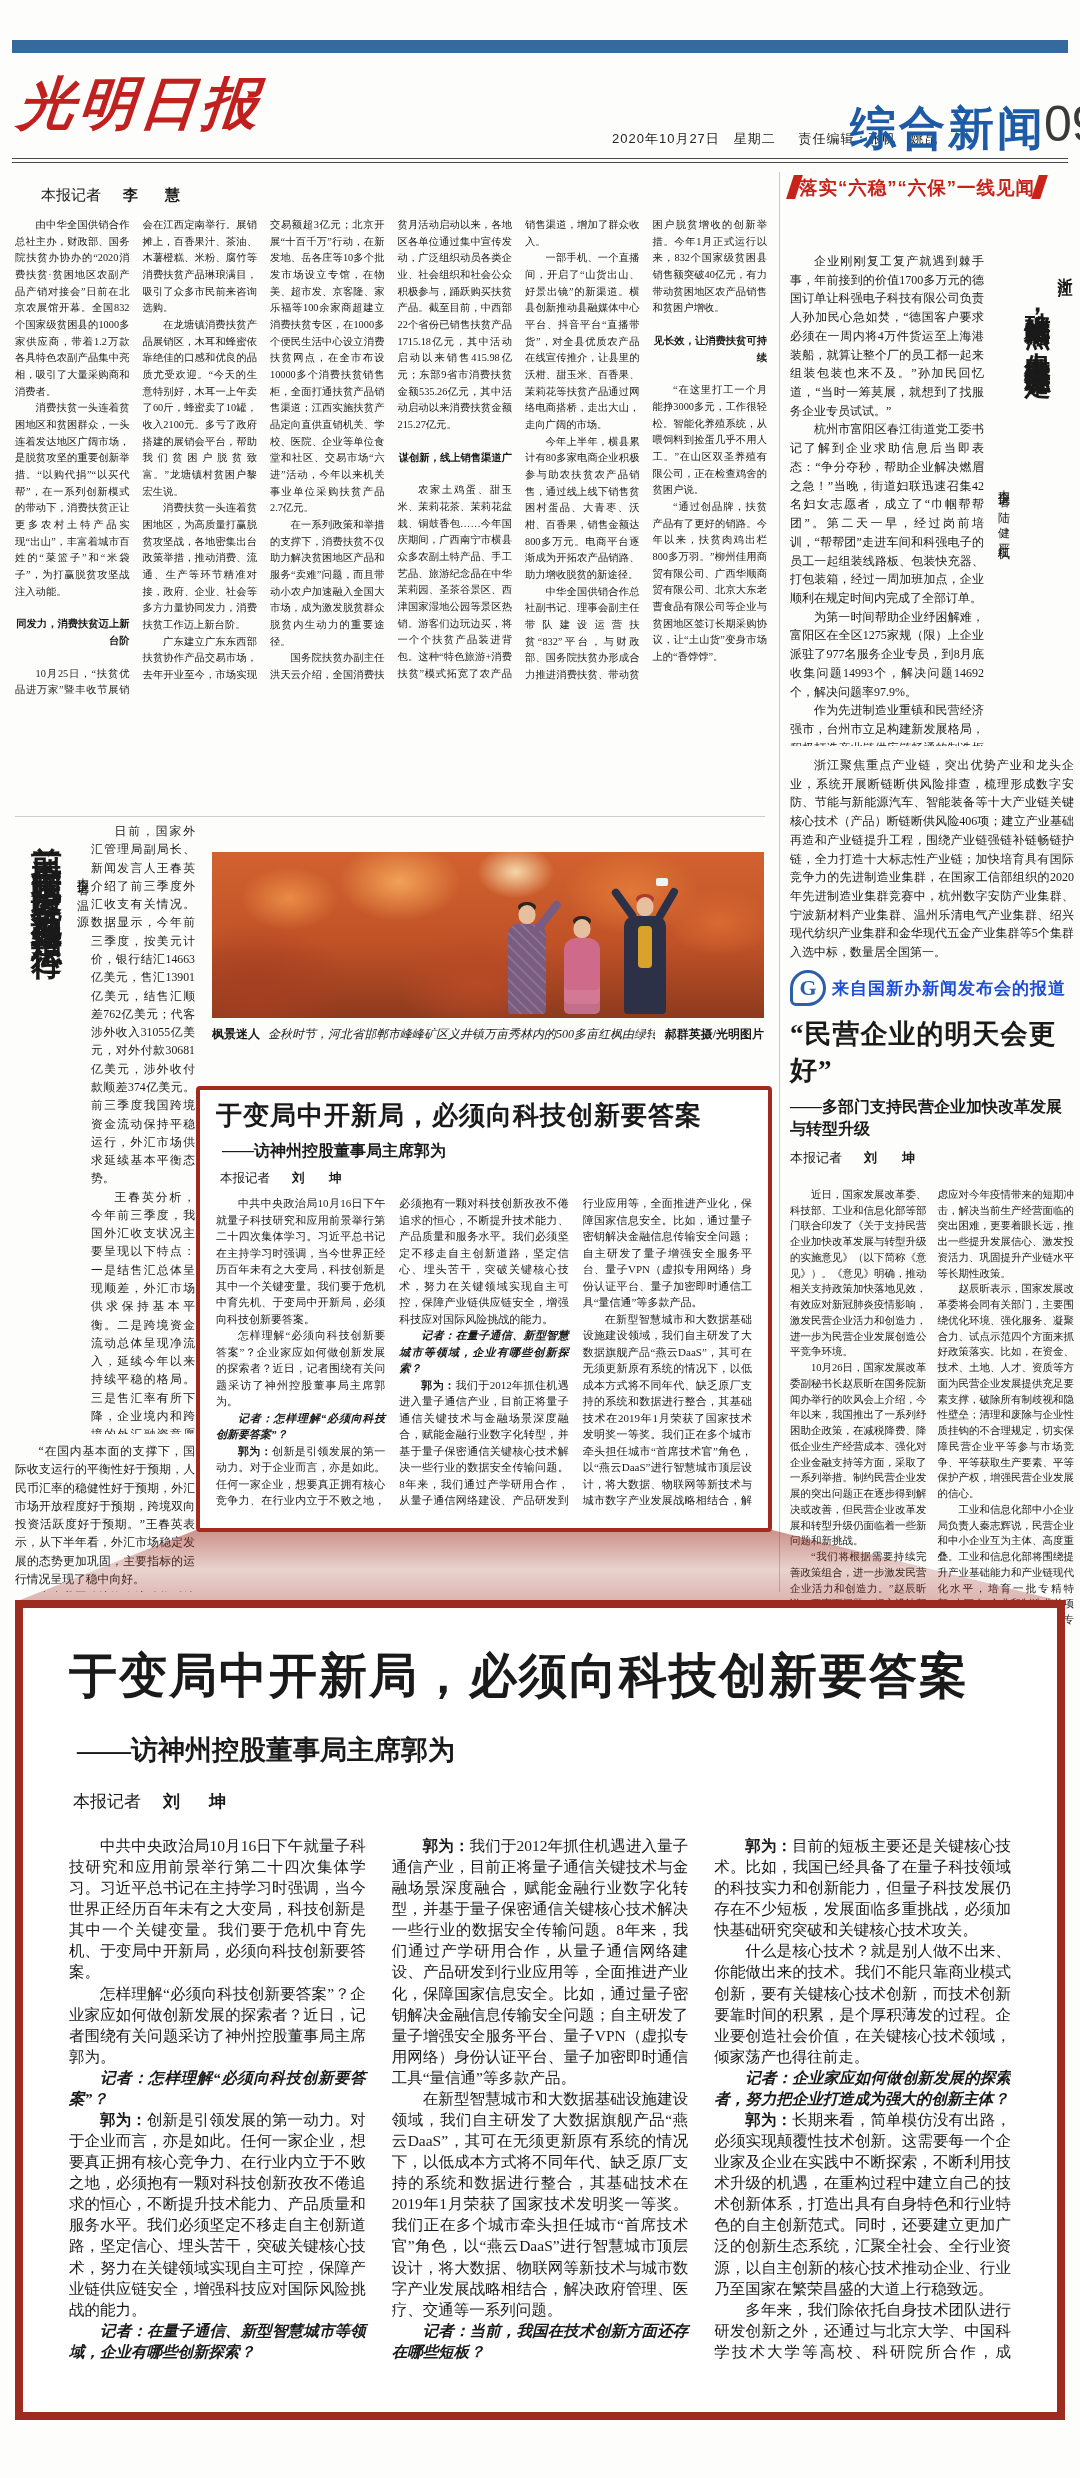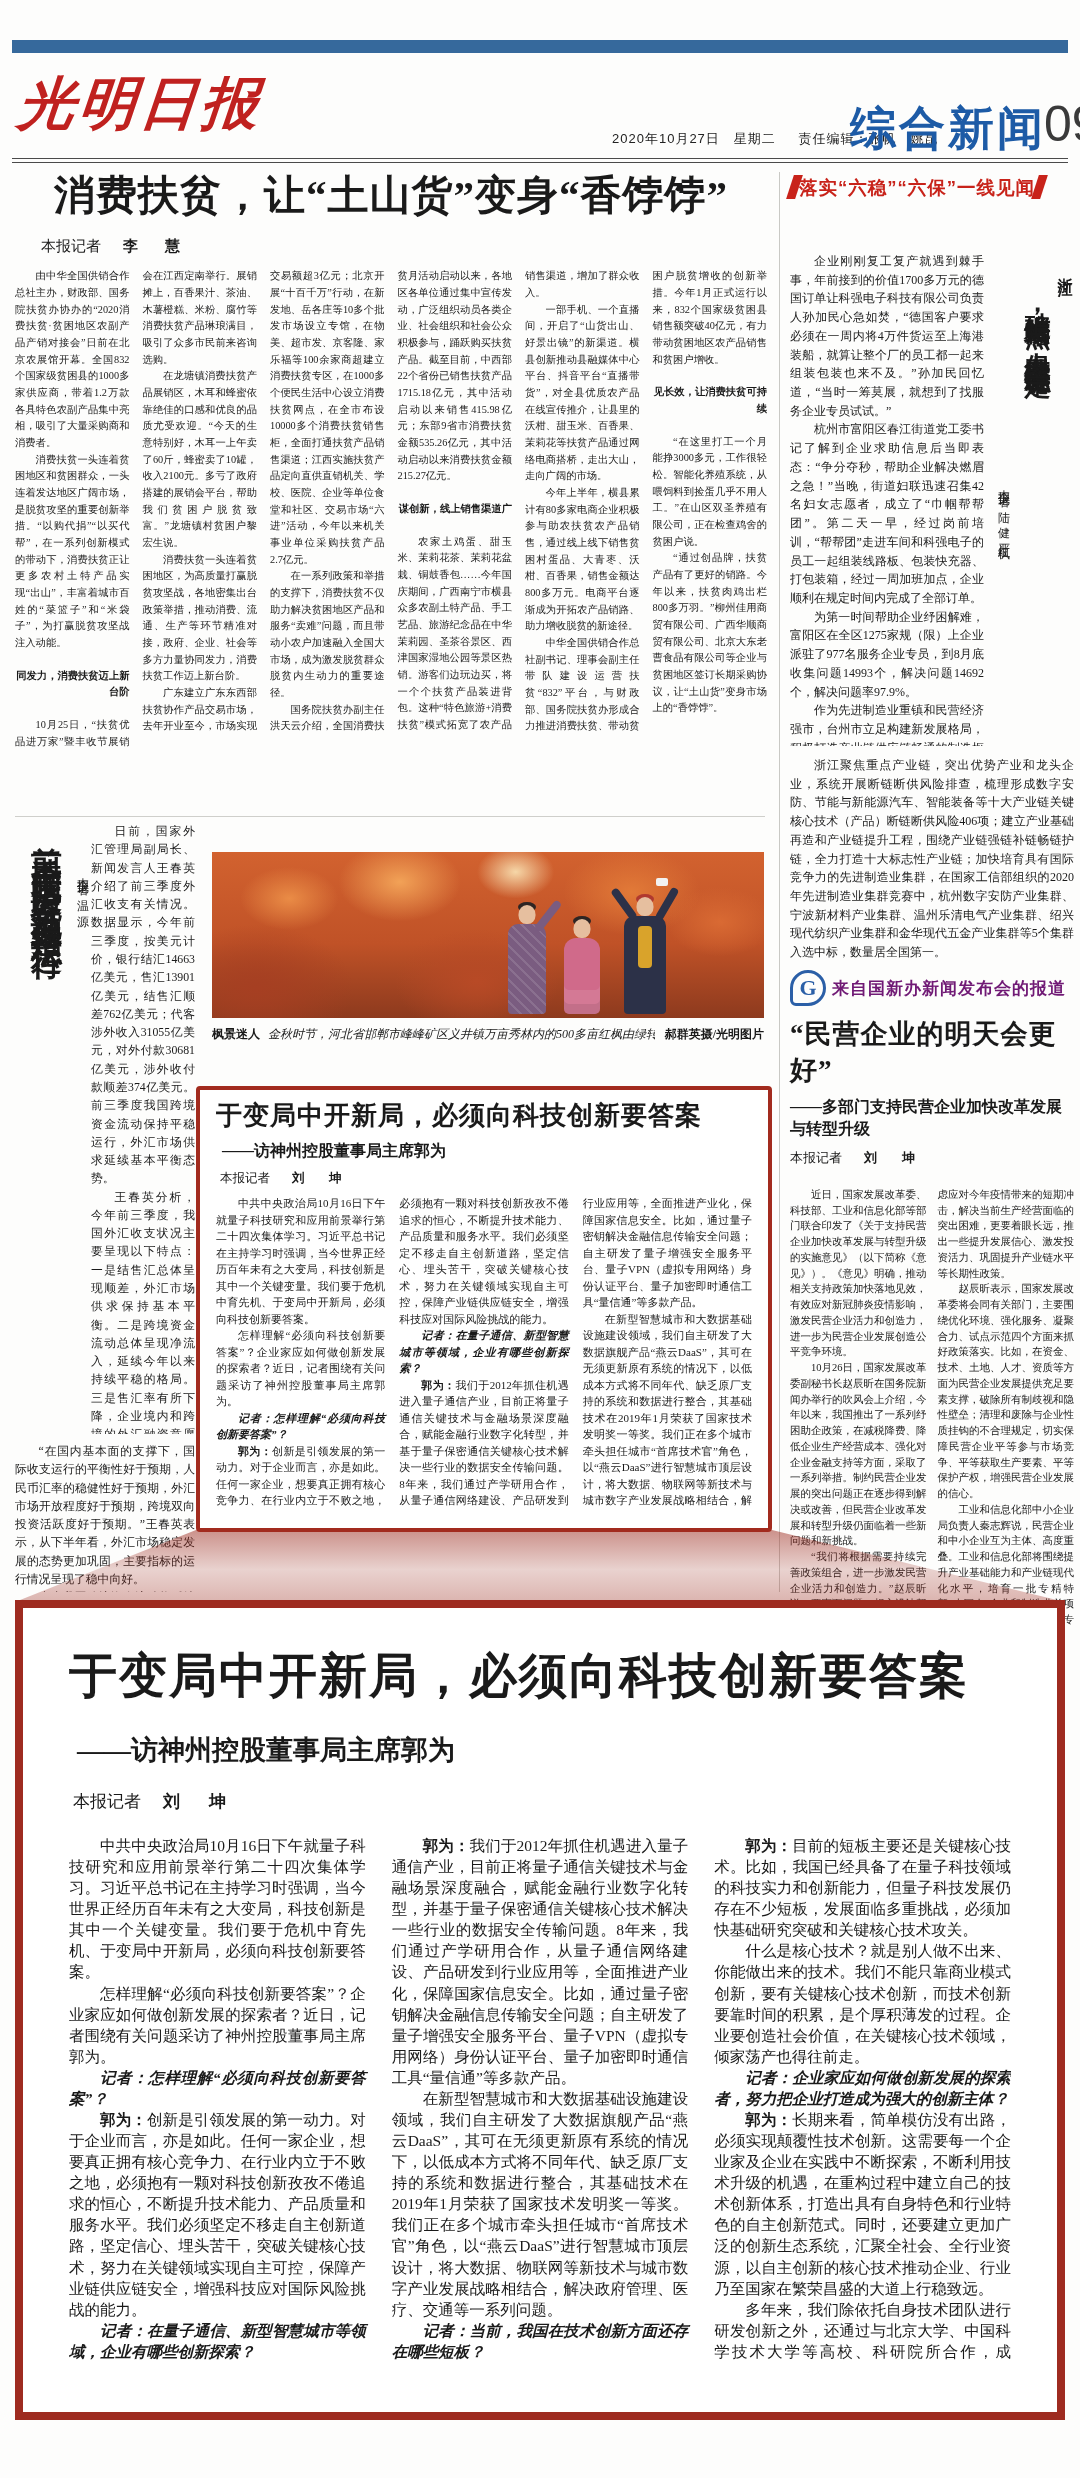--- a/index.html
+++ b/index.html
@@ -83,21 +83,21 @@
   
   .beam{left:15px;top:1530px;width:1050px;height:72px;z-index:2;
         clip-path:polygon(181px 0,757px 0,1050px 72px,0 72px);
         background:linear-gradient(180deg,rgba(154,38,26,.50) 0%,rgba(154,38,26,.20) 55%,rgba(154,38,26,.34) 100%);}
   
   .my{left:790px;top:938px;width:284px;}
   .my-kicker{display:flex;align-items:center;margin-top:32px;}
   .my-g{width:30px;height:30px;border:3px solid #2b5fa7;border-radius:50% 50% 50% 6px;color:#2b5fa7;
         font-weight:bold;font-size:22px;display:flex;align-items:center;justify-content:center;
         font-family:"Liberation Serif",serif;margin-right:6px;}
-  .my-kicker-txt{color:#701a75;font-size:17px;font-weight:bold;letter-spacing:1px;font-family:"Liberation Sans",sans-serif;}
+  .my-kicker-txt{color:#1d4ed8;font-size:17px;font-weight:bold;letter-spacing:1px;font-family:"Liberation Sans",sans-serif;}
   .my-title{font-size:27px;font-weight:bold;margin-top:10px;letter-spacing:1px;}
   .my-sub{font-size:16px;font-weight:bold;margin-top:8px;line-height:1.4;}
   .my-byline{font-size:13px;margin-top:8px;}
   .my-body{margin-top:20px;height:452px;overflow:hidden;column-count:2;column-gap:11px;font-size:10.5px;line-height:1.5;}
   
   .bigbox{left:15px;top:1600px;width:1050px;height:820px;border:8px solid #9e2b20;background:#fff;
           box-sizing:border-box;padding:36px 46px 0 46px;overflow:hidden;z-index:3;}
   .bb-title{font-size:48px;font-weight:bold;letter-spacing:2px;}
   .bb-sub{font-size:27px;font-weight:bold;margin:24px 0 0 8px;}
   .bb-byline{font-size:17px;margin:22px 0 0 4px;}
@@ -116,21 +116,20 @@
     <span>2020年10月27日　星期二</span>
     <span style="margin-left:18px">责任编辑：张帆　姚昆</span>
   </div>
   <div class="abs section-name">综合新闻</div>
   <div class="abs page-no">09</div>
   <div class="abs mast-rule"></div>
   <div class="abs vline"></div>
   <div class="abs hline-main"></div>
 
   <div class="abs main-art">
-    <div class="main-title">消费扶贫，让“土山货”变身“香饽饽”</div>
     <div class="byline main-byline">
       <span>本报记者</span><span class="nm">李　慧</span>
     </div>
     <div class="main-body">
         <p class="para pt-p">由中华全国供销合作总社主办，财政部、国务院扶贫办协办的“2020消费扶贫·贫困地区农副产品产销对接会”日前在北京农展馆开幕。全国832个国家级贫困县的1000多家供应商，带着1.2万款各具特色农副产品集中亮相，吸引了大量采购商和消费者。</p>
         <p class="para pt-p">消费扶贫一头连着贫困地区和贫困群众，一头连着发达地区广阔市场，是脱贫攻坚的重要创新举措。“以购代捐”“以买代帮”，在一系列创新模式的带动下，消费扶贫正让更多农村土特产品实现“出山”，丰富着城市百姓的“菜篮子”和“米袋子”，为打赢脱贫攻坚战注入动能。</p>
         <p class="para pt-h">同发力，消费扶贫迈上新台阶</p>
         <p class="para pt-p">10月25日，“扶贫优品进万家”暨丰收节展销会在江西定南举行。展销摊上，百香果汁、茶油、木薯橙糕、米粉、腐竹等消费扶贫产品琳琅满目，吸引了众多市民前来咨询选购。</p>
         <p class="para pt-p">在龙塘镇消费扶贫产品展销区，木耳和蜂蜜依靠绝佳的口感和优良的品质尤受欢迎。“今天的生意特别好，木耳一上午卖了60斤，蜂蜜卖了10罐，收入2100元。多亏了政府搭建的展销会平台，帮助我们贫困户脱贫致富。”龙塘镇村贫困户黎宏生说。</p>
         <p class="para pt-p">消费扶贫一头连着贫困地区，为高质量打赢脱贫攻坚战，各地密集出台政策举措，推动消费、流通、生产等环节精准对接，政府、企业、社会等多方力量协同发力，消费扶贫工作迈上新台阶。</p>

